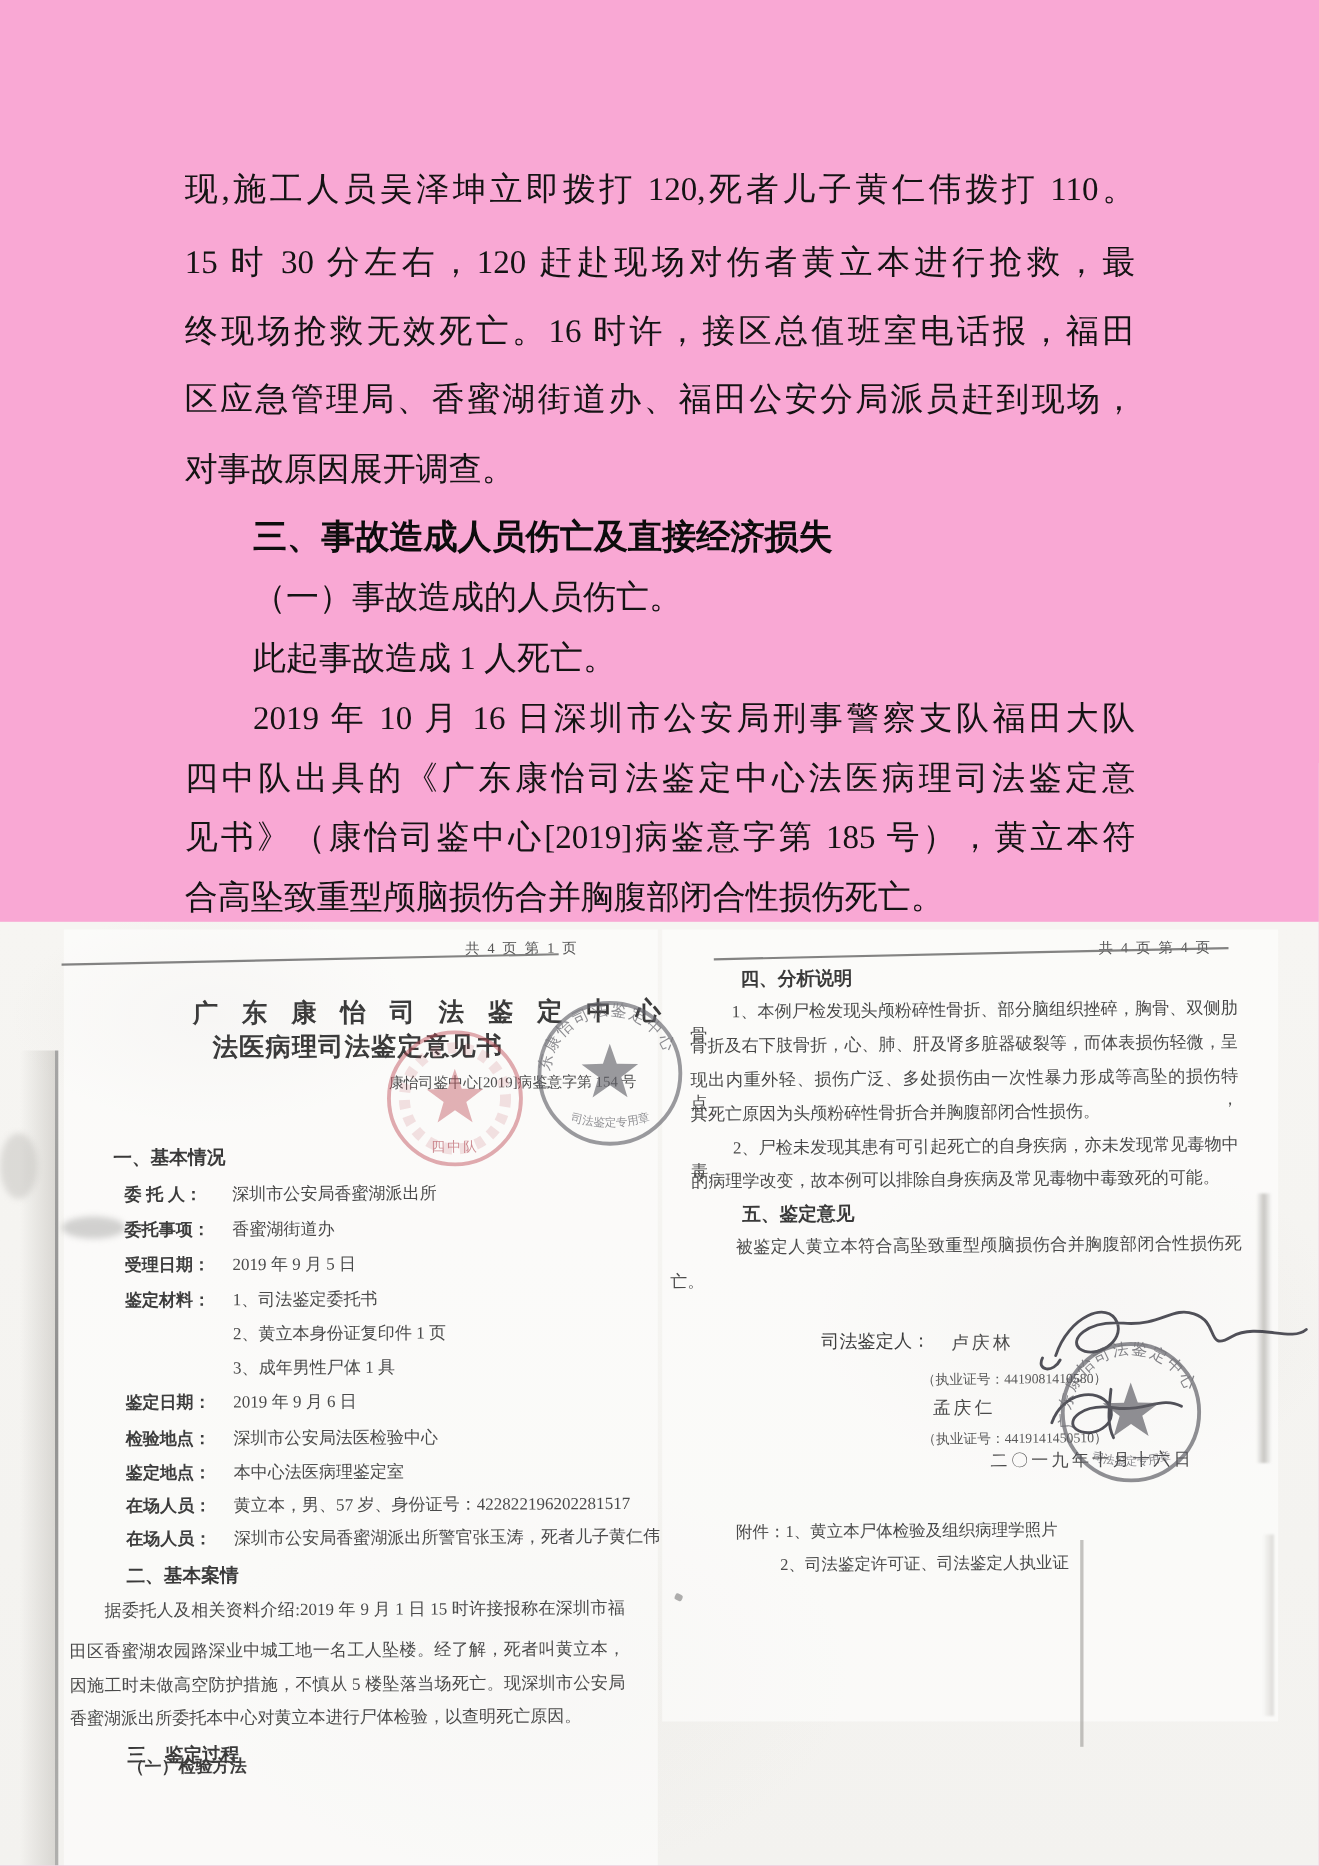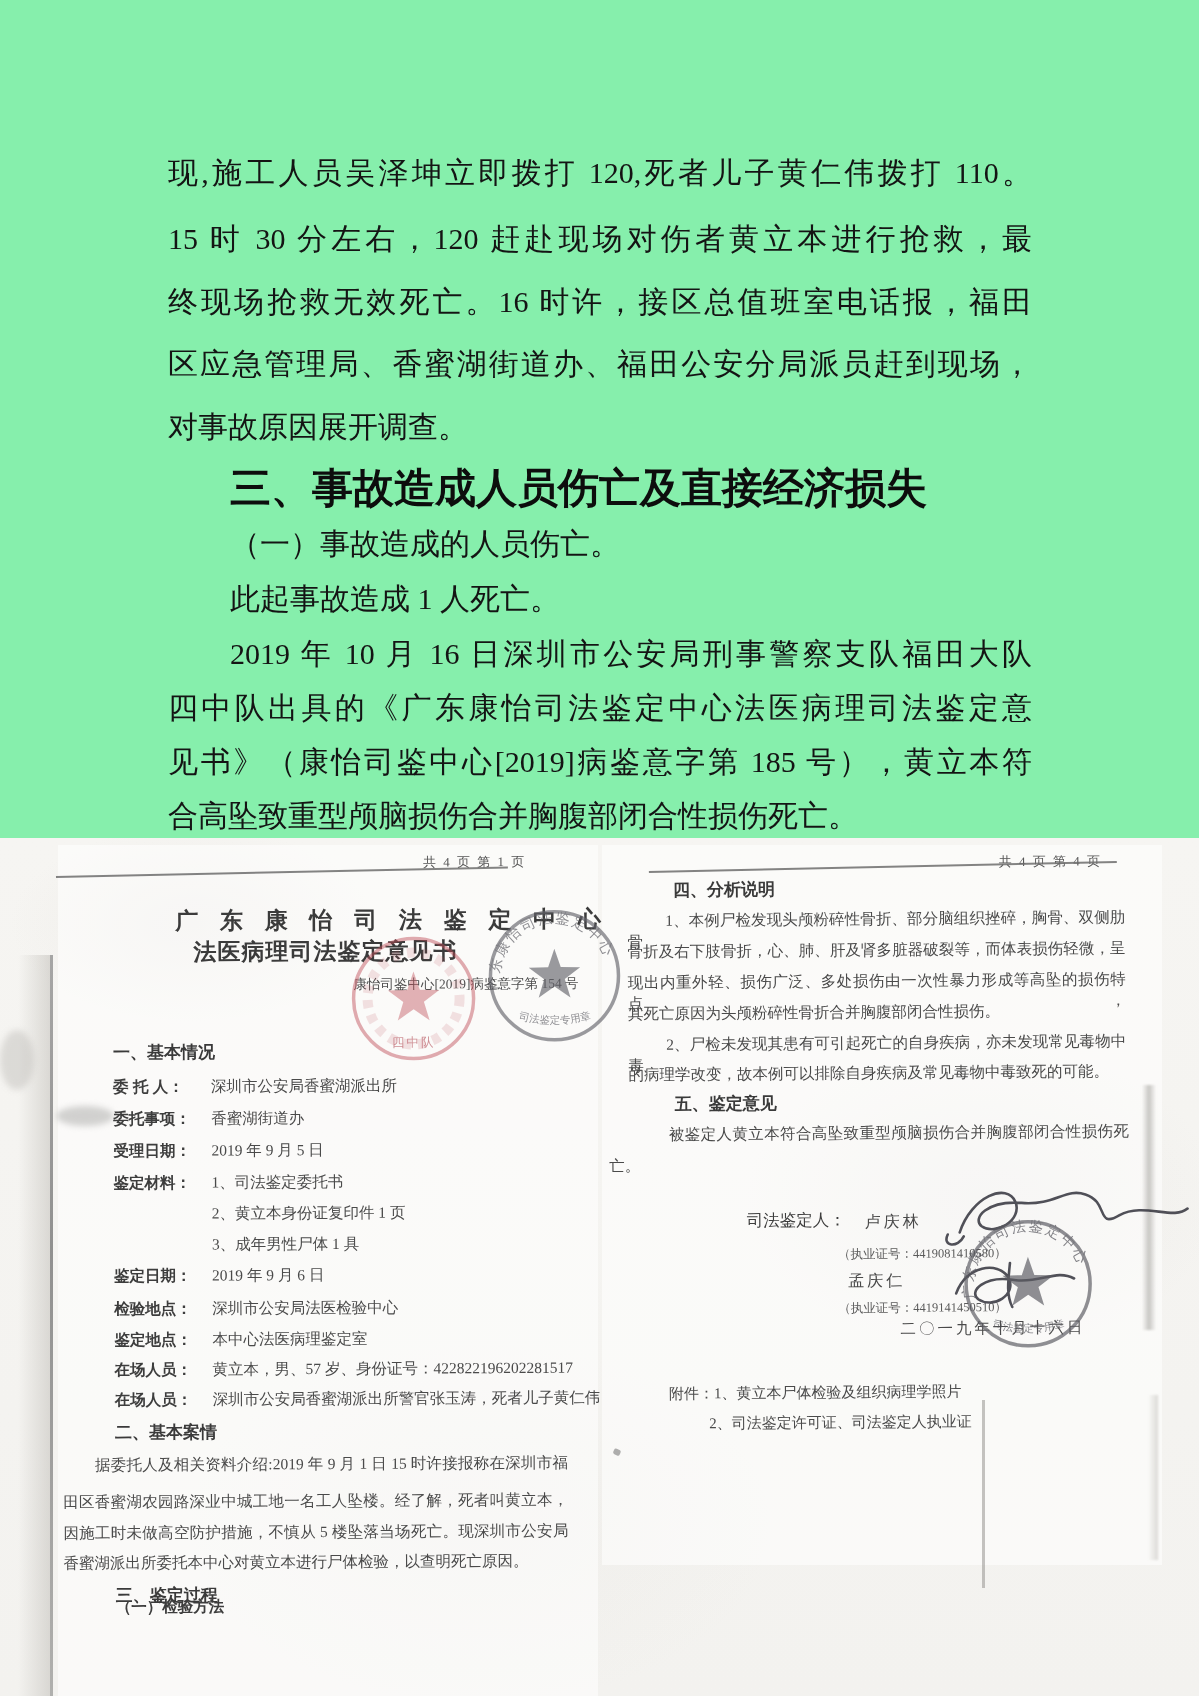--- a/index.html
+++ b/index.html
@@ -1,22 +1,22 @@
 <!DOCTYPE html>
 <html><head>
 <meta charset="utf-8">
 <style>
   html,body{margin:0;padding:0;background:#e8e8e8;}
-  #root{position:relative;width:1199px;height:1696px;background:#86efac;overflow:hidden;
+  #root{position:relative;width:1199px;height:1696px;background:#f9a8d4;overflow:hidden;
         font-family:"Liberation Serif","DejaVu Serif",serif;}
   
   .tl{position:absolute;left:168px;width:864px;font-size:30px;color:#141414;line-height:40px;white-space:nowrap;}
   .just{white-space:normal;text-align:justify;text-align-last:justify;}
   .ind{text-indent:62px;}
-  .th{font-family:"Liberation Sans","DejaVu Sans",sans-serif;font-weight:700;font-size:41px;color:#0d0d0d;}
+  .th{font-family:"Liberation Sans","DejaVu Sans",sans-serif;font-weight:700;font-size:31px;color:#0d0d0d;}
   
   #scan-bg{position:absolute;left:0;top:838px;width:1199px;height:858px;
     background:
       radial-gradient(260px 140px at 16% 10%, rgba(208,203,196,.22), transparent 70%),
       radial-gradient(340px 220px at 82% 42%, rgba(204,201,195,.18), transparent 70%),
       radial-gradient(420px 260px at 40% 80%, rgba(210,207,200,.12), transparent 70%),
       linear-gradient(#f6f5f2,#f3f2ef);}
   .page-wash{position:absolute;background:rgba(255,255,255,.55);}
   .lp,.rp{position:absolute;top:840px;height:856px;}
   .lp{left:55px;width:545px;transform:rotate(-0.3deg);}
@@ -92,21 +92,21 @@
       <circle cx="0" cy="0" r="64" fill="none" stroke="#63636a" stroke-width="3.5" opacity=".8"></circle>
       <path d="M0,-27 L6.3,-8.7 L25.7,-8.3 L10.3,3.3 L15.9,21.8 L0,10.8 L-15.9,21.8 L-10.3,3.3 L-25.7,-8.3 L-6.3,-8.7 Z" fill="#63636a" opacity=".8"></path>
       <text font-size="14.5" fill="#5c5c63" opacity=".85" letter-spacing="2">
         <textPath href="#arcTL" startOffset="6">广东康怡司法鉴定中心</textPath>
       </text>
       <text font-size="10.5" fill="#5c5c63" opacity=".85">
         <textPath href="#arcBL" startOffset="4">司法鉴定专用章</textPath>
       </text>
     </svg>
 
-    <div class="s shead" style="left:59px;top:201px">一、基本情况</div>
+    <div class="s shead" style="left:49px;top:201px">一、基本情况</div>
 
     <div class="s" style="left:59px;top:235px"><span class="flabel">委 托 人：</span><span class="fval">深圳市公安局香蜜湖派出所</span></div>
     <div class="s" style="left:59px;top:267px"><span class="flabel">委托事项：</span><span class="fval">香蜜湖街道办</span></div>
     <div class="s" style="left:59px;top:299px"><span class="flabel">受理日期：</span><span class="fval">2019 年 9 月 5 日</span></div>
     <div class="s" style="left:59px;top:331px"><span class="flabel">鉴定材料：</span><span class="fval">1、司法鉴定委托书</span></div>
     <div class="s" style="left:157px;top:362px"><span class="fval">2、黄立本身份证复印件 1 页</span></div>
     <div class="s" style="left:157px;top:393px"><span class="fval">3、成年男性尸体 1 具</span></div>
     <div class="s" style="left:59px;top:424px"><span class="flabel">鉴定日期：</span><span class="fval">2019 年 9 月 6 日</span></div>
     <div class="s" style="left:59px;top:457px"><span class="flabel">检验地点：</span><span class="fval">深圳市公安局法医检验中心</span></div>
     <div class="s" style="left:59px;top:488px"><span class="flabel">鉴定地点：</span><span class="fval">本中心法医病理鉴定室</span></div>

